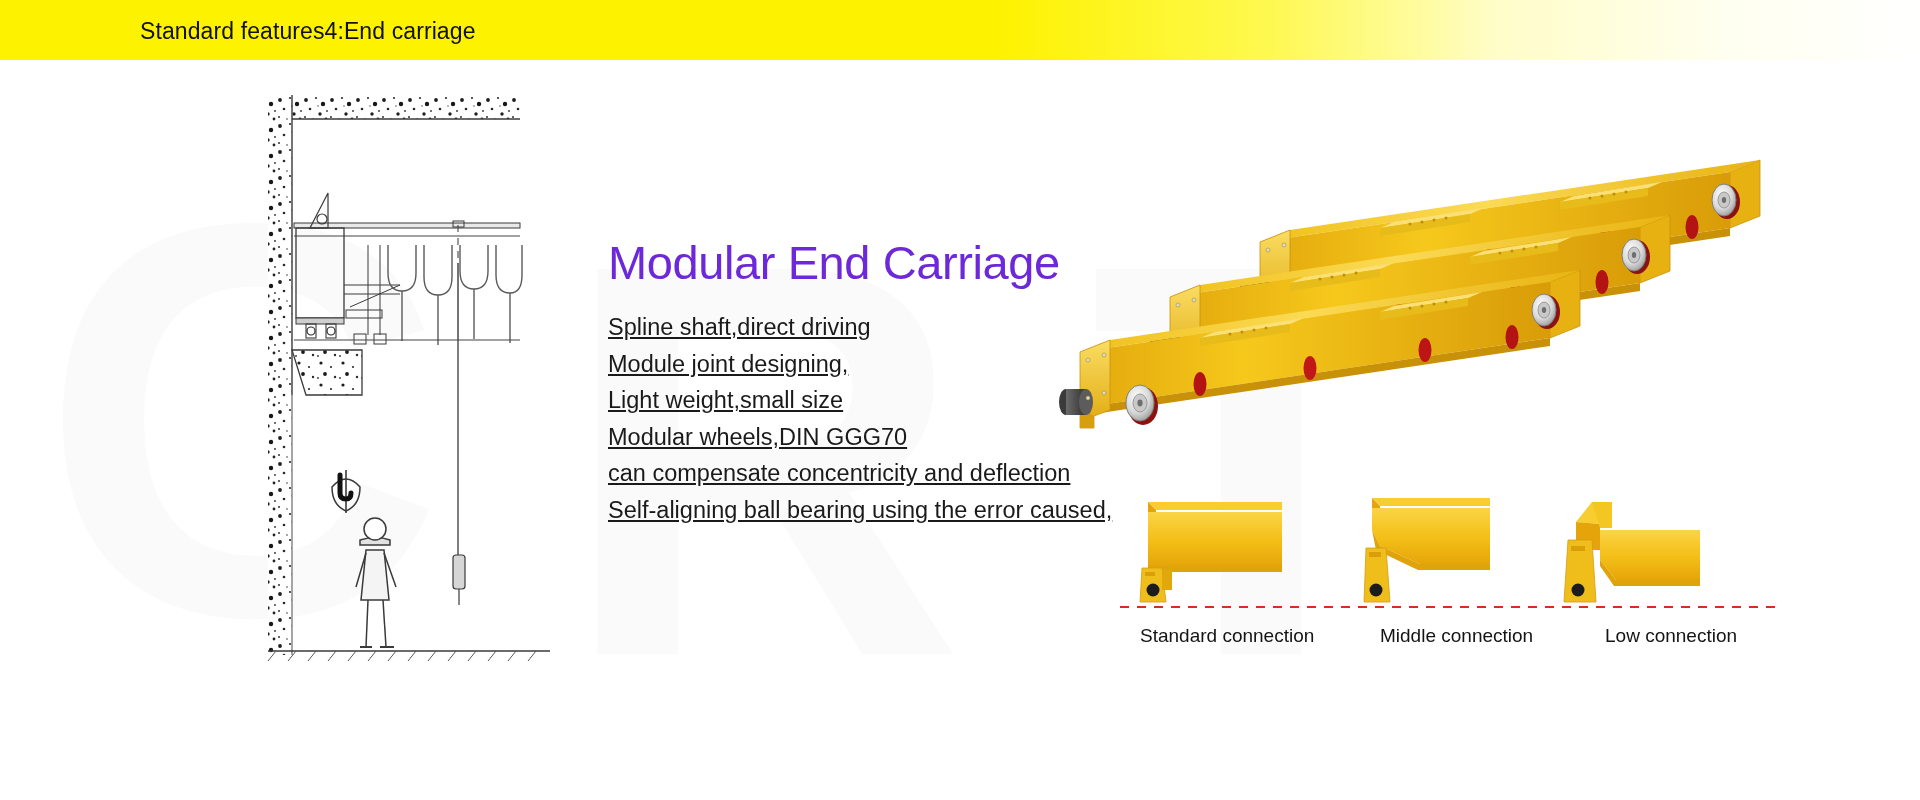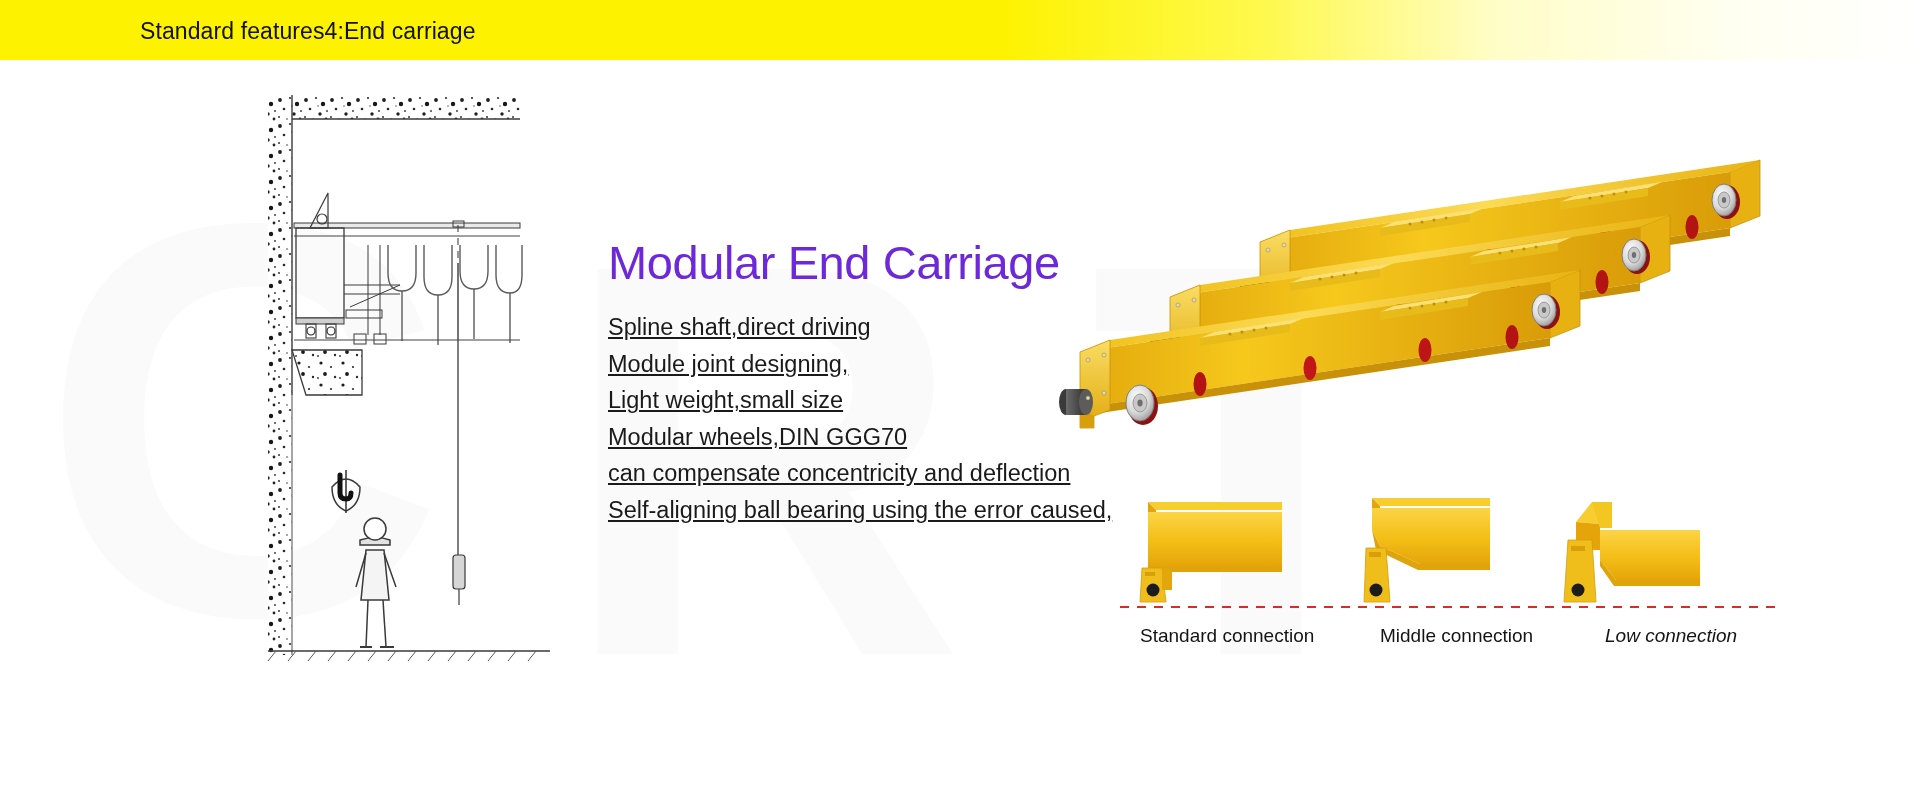--- a/index.html
+++ b/index.html
@@ -119,21 +119,21 @@
   .caption {
     position: absolute;
     font-size: 19px;
     color: #141414;
     white-space: nowrap;
     top: 0;
     margin-top: 13px;
   }
   .cap-0 { left: 0px; }
   .cap-1 { left: 240px; text-align: right; }
-  .cap-2 { left: 465px; font-style: italic; }
+  .cap-2 { left: 465px; }
 </style>
 </head>
 <body>
 
 <div class="watermark">
   <div class="wm-letter wm-c">C</div>
   <div class="wm-letter wm-r">R</div>
   <div class="wm-letter wm-t">T</div>
 </div>
 

